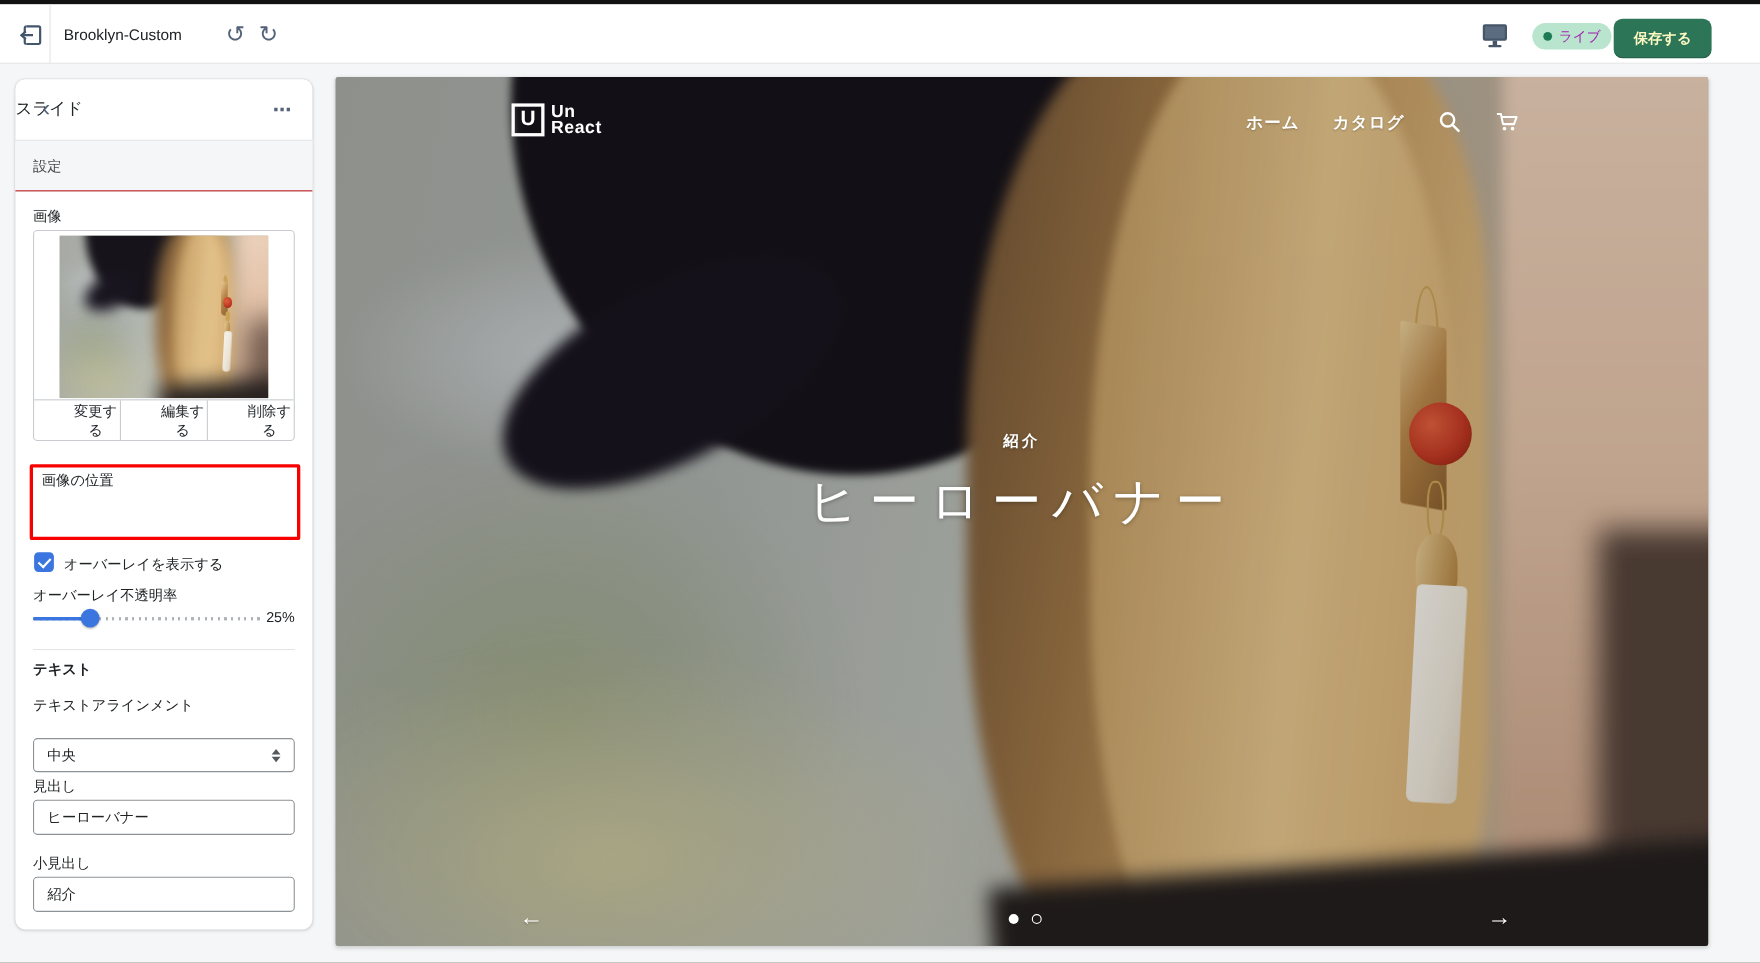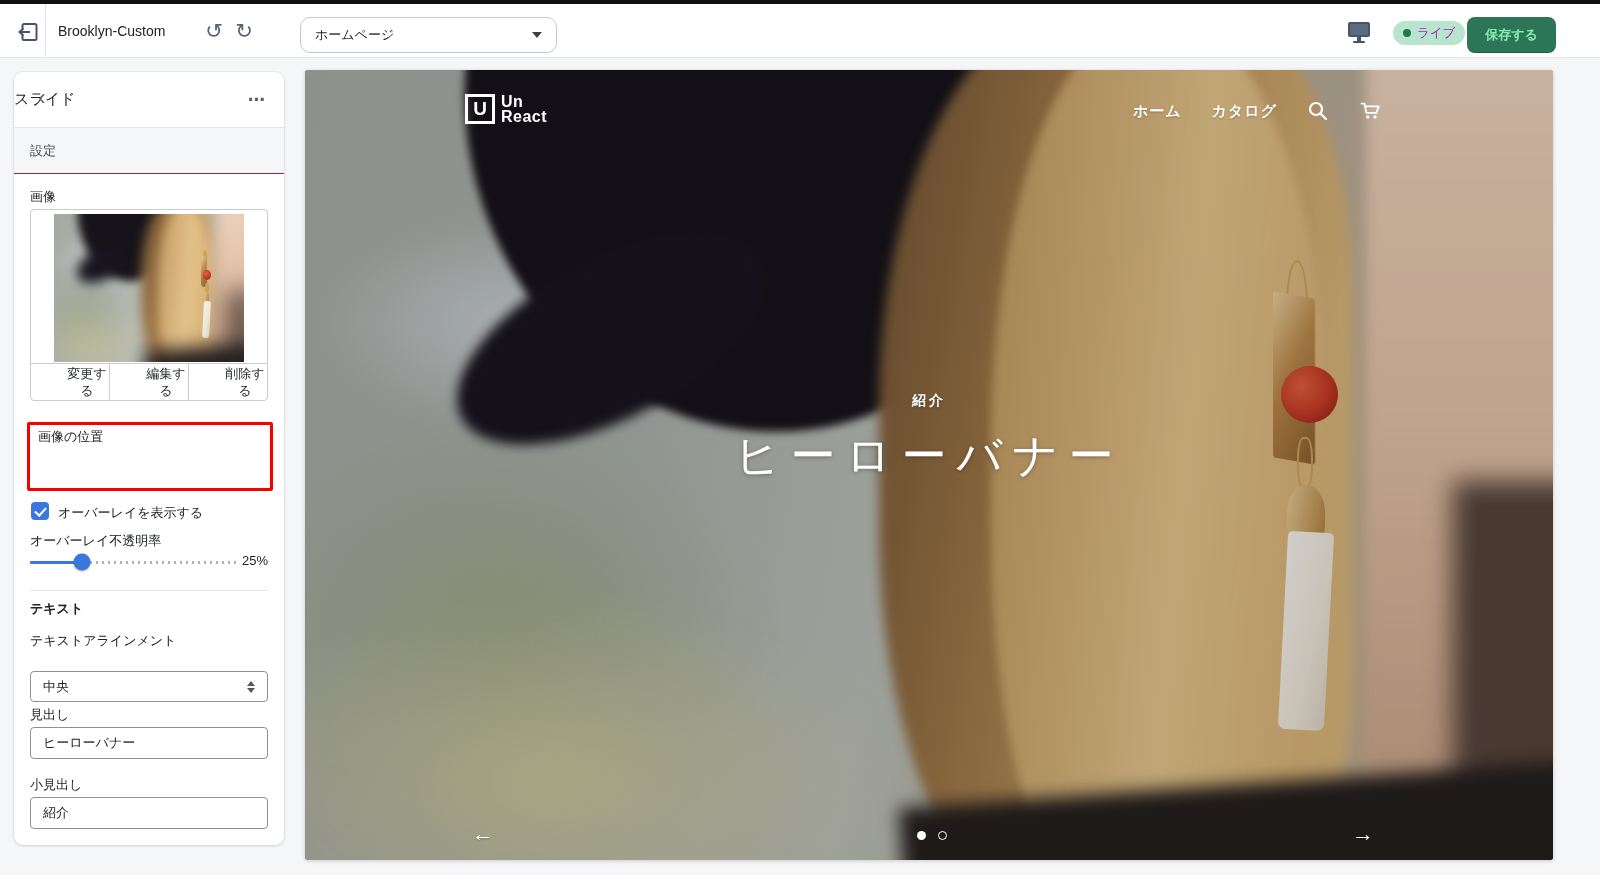--- a/index.html
+++ b/index.html
@@ -12,21 +12,21 @@
   .exit-btn { position:absolute; left:12px; top:12px; width:32px; height:32px; display:flex; align-items:center; justify-content:center; cursor:pointer; }
   .tb-divider { position:absolute; left:45px; top:0; width:1px; height:54px; background:#e3e5e8; }
   .theme-name { position:absolute; left:58px; top:0; height:54px; display:flex; align-items:center; font-size:14px; font-weight:500; color:#202325; }
   .undo-btn,.redo-btn { position:absolute; top:13px; width:28px; height:28px; font-size:21px; color:#54637a; display:flex; align-items:center; justify-content:center; cursor:pointer; }
   .undo-btn { left:200px; } .redo-btn { left:230px; }
   .page-select { position:absolute; left:300px; top:13px; width:257px; height:36px; border:1px solid #c6c9cd; border-radius:10px; background:#fff; display:flex; align-items:center; padding:0 14px; font-size:13px; cursor:pointer; }
   .page-select .caret { margin-left:auto; width:0; height:0; border-left:5px solid transparent; border-right:5px solid transparent; border-top:6px solid #3a3f44; }
   .device-icon { position:absolute; left:1346px; top:16px; width:28px; height:24px; cursor:pointer; }
   .live-badge { position:absolute; left:1393px; top:17px; height:24px; padding:0 10px; border-radius:12px; background:var(--live-badge-bg,#b9e5ce); display:flex; align-items:center; gap:6px; font-size:12.5px; color:#a21caf; }
   .live-dot { width:8px; height:8px; border-radius:50%; background:var(--live-dot,#1d7a55); }
-  .save-btn { position:absolute; left:1467px; top:13px; width:89px; height:36px; border-radius:8px; background:var(--save-green,#2c7557); color:#86efac; font-size:13px; font-weight:600; display:flex; align-items:center; justify-content:center; cursor:pointer; box-shadow:inset 0 -1px 0 rgba(0,0,0,.2); }
+  .save-btn { position:absolute; left:1467px; top:13px; width:89px; height:36px; border-radius:8px; background:var(--save-green,#2c7557); color:#fef9c3; font-size:13px; font-weight:600; display:flex; align-items:center; justify-content:center; cursor:pointer; box-shadow:inset 0 -1px 0 rgba(0,0,0,.2); }
 
   
   .sidebar-card { position:absolute; left:14px; top:72px; width:270px; height:773px; background:#fff; border-radius:9px; box-shadow:0 1px 3px rgba(30,35,40,.14), 0 0 0 1px rgba(30,35,40,.04); }
   .sb-header { position:relative; height:56px; border-bottom:1px solid #e4e5e7; display:flex; align-items:center; }
   .sb-back { position:absolute; left:16px; width:24px; height:24px; font-size:22px; color:#54637a; display:flex; align-items:center; justify-content:center; cursor:pointer; line-height:1; padding-bottom:3px; }
   .sb-title { width:100%; text-align:left; font-size:15px; font-weight:500; }
   .sb-overflow { position:absolute; right:14px; width:26px; height:24px; font-size:17px; font-weight:bold; color:#54637a; display:flex; align-items:center; justify-content:center; cursor:pointer; letter-spacing:1px; }
   .sb-settings-row { height:46px; background:#f5f6f7; border-bottom:1px solid #b91c1c; display:flex; align-items:center; padding-left:16px; font-size:13px; color:#45494e; }
   .f-label { position:absolute; left:16px; font-size:13px; color:#202325; }
   .bold { font-weight:700; }
@@ -117,24 +117,20 @@
     </svg>
   </div>
   <div class="tb-divider"></div>
   <div class="theme-name">Brooklyn-Custom</div>
   <div class="undo-btn">
       <span>↺</span>
     </div>
   <div class="redo-btn">
       <span>↻</span>
     </div>
-  <div class="page-select">
-    <span>ホームページ</span>
-    <span class="caret"></span>
-  </div>
   <div class="device-icon">
     <svg width="26" height="24" viewBox="0 0 26 24">
       <rect x="2" y="2" width="22" height="15" rx="2" fill="#475569"></rect>
       <rect x="4" y="4" width="18" height="11" fill="#5b6b80"></rect>
       <rect x="11" y="17" width="4" height="4" fill="#475569"></rect>
       <rect x="7" y="21" width="12" height="2" rx="1" fill="#475569"></rect>
     </svg>
   </div>
   <div class="live-badge">
     <span class="live-dot"></span>

